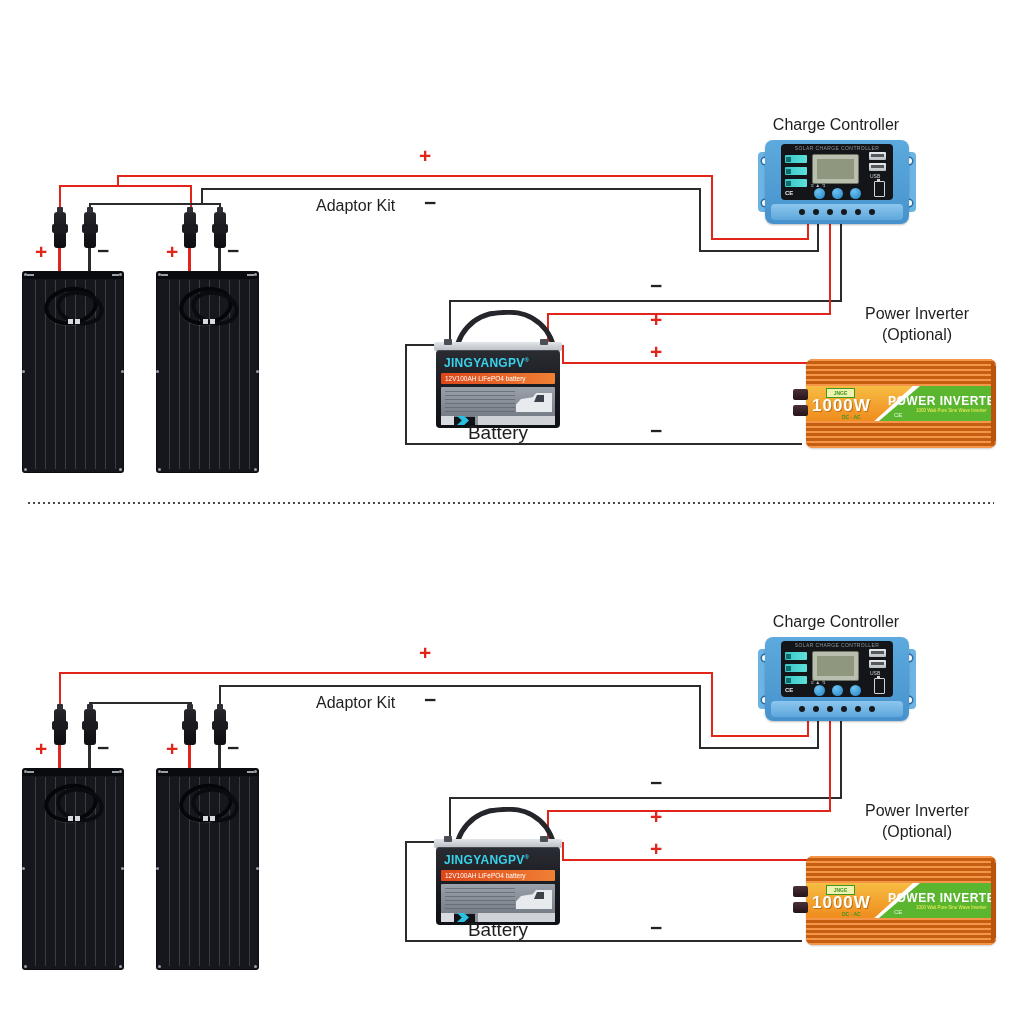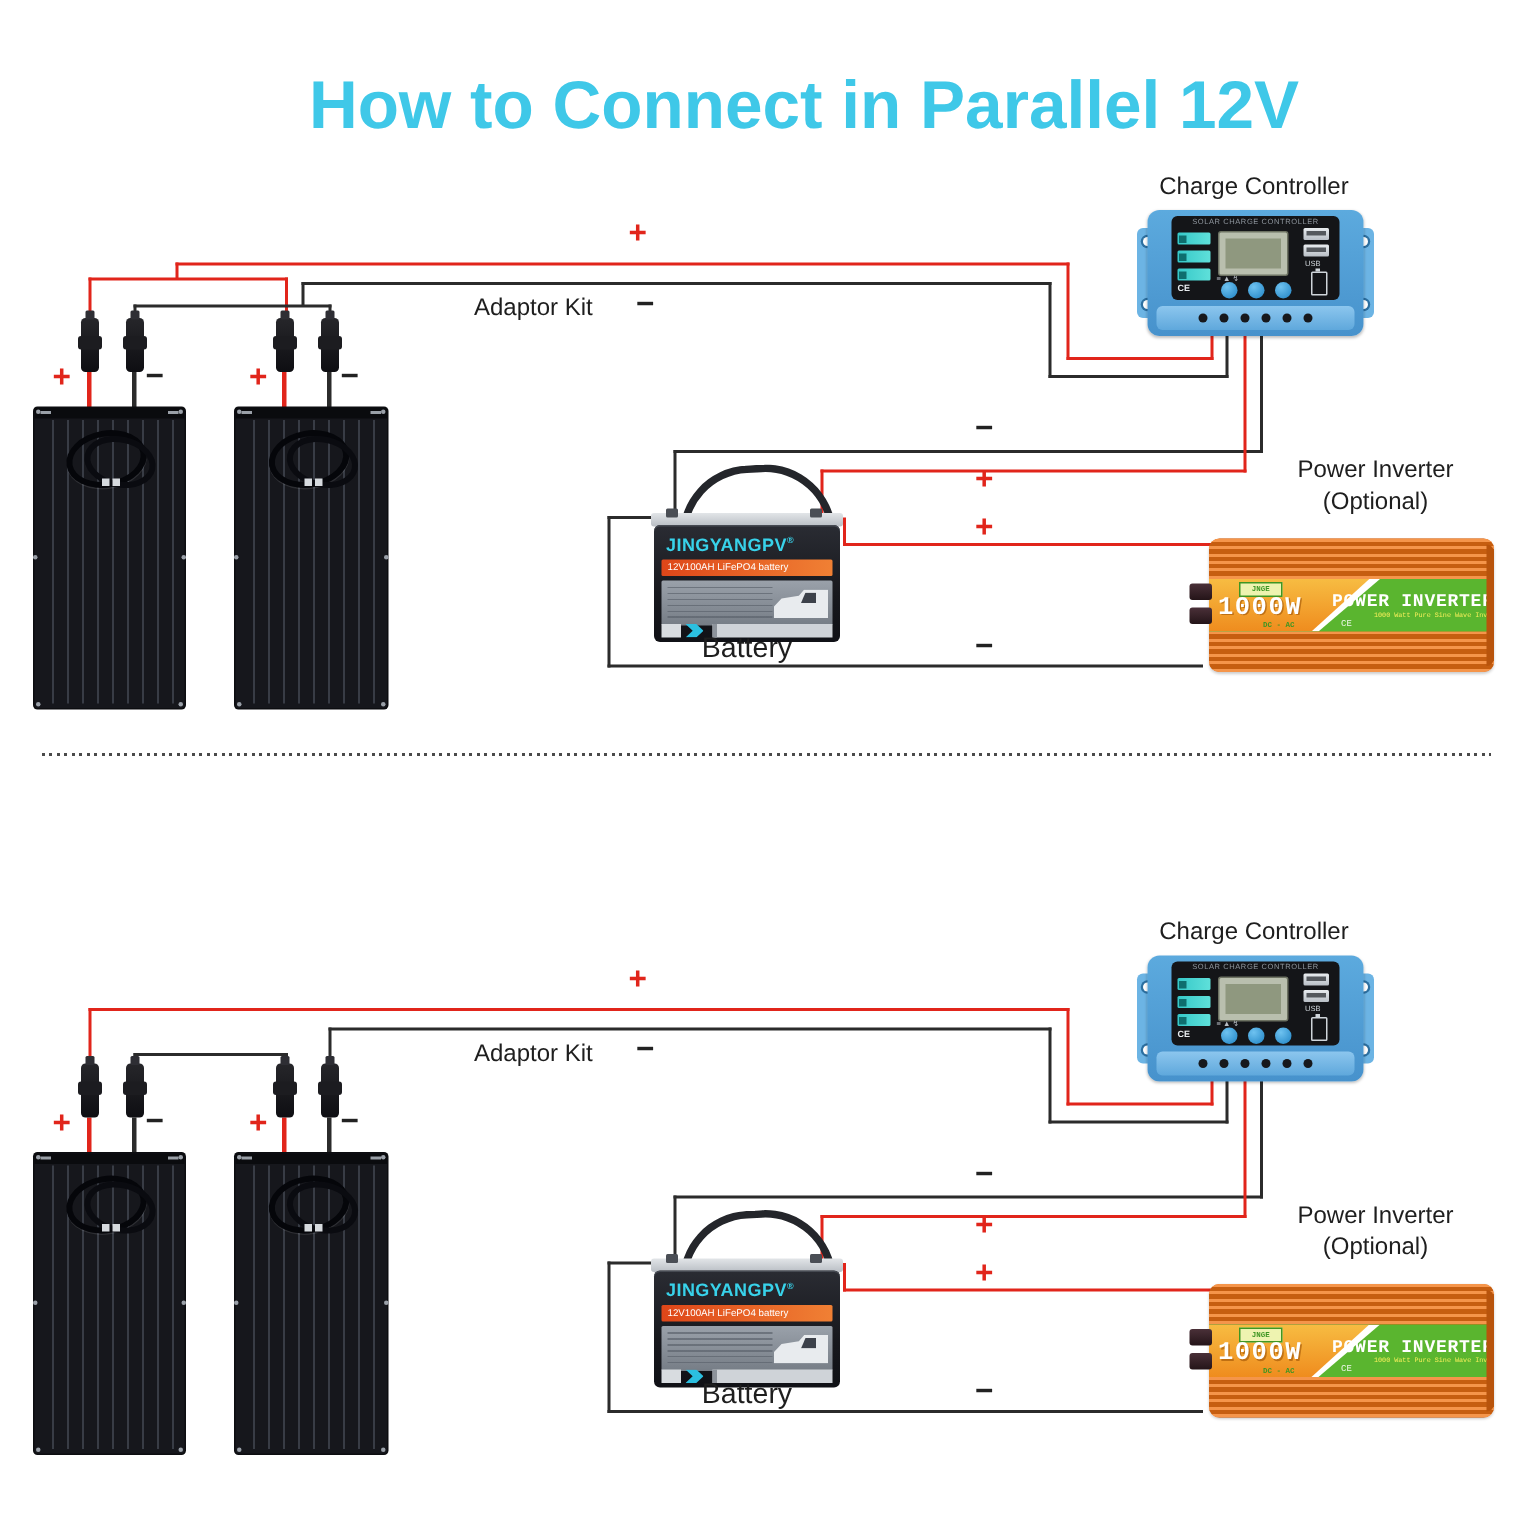--- a/index.html
+++ b/index.html
@@ -100,21 +100,21 @@
   .batt-f1{position:absolute;left:0;top:0;width:13px;height:9px;background:#d8dce0;}
   .batt-f2{position:absolute;left:16px;top:0;width:12px;height:9px;background:#2bbfe0;clip-path:polygon(0 0,60% 0,100% 50%,60% 100%,0 100%,40% 50%);}
   .batt-f3{position:absolute;left:34px;top:0;right:0;height:9px;background:#cfd3d8;
            border-left:3px solid #8d939b;}
   
   .inverter{position:absolute;left:806px;top:359px;width:190px;height:89px;z-index:3;}
   .inv-body{position:absolute;left:0;top:0;width:100%;height:100%;background:#e8711b;border-radius:7px;overflow:hidden;
             box-shadow:0 1px 2px rgba(0,0,0,.2);}
   .inv-ribs{position:absolute;left:0;right:0;height:27px;background:repeating-linear-gradient(180deg,#f5954a 0 2px,#c65e10 2px 5px);}
   .inv-ribs.t{top:0;} .inv-ribs.b{bottom:0;}
-  .inv-band{position:absolute;left:0;right:0;top:27px;height:35px;background:#5ab52f;font-family:Liberation Mono, monospace;}
+  .inv-band{position:absolute;left:0;right:0;top:27px;height:35px;background:#5ab52f;}
   .inv-swoosh{position:absolute;left:0;top:0;height:100%;width:60%;background:#fff;
               clip-path:polygon(0 0,100% 0,64% 100%,0 100%);}
   .inv-left{position:absolute;left:0;top:0;height:100%;width:58%;
             background:linear-gradient(180deg,#f7bc42,#ef8c1e);clip-path:polygon(0 0,97% 0,62% 100%,0 100%);}
   .inv-chip{position:absolute;left:20px;top:2px;width:27px;height:8px;border:1px solid #3f9623;background:#eef3b0;
             color:#3f9623;font-size:5px;font-weight:700;text-align:center;line-height:8px;}
   .inv-power{position:absolute;left:6px;top:10px;font-size:17px;font-weight:700;color:#fff;letter-spacing:1px;
              text-shadow:1px 1px 0 rgba(150,75,0,.55);white-space:nowrap;}
   .inv-dcac{position:absolute;left:36px;top:28px;font-size:5px;font-weight:700;color:#3f9623;white-space:nowrap;}
   .inv-name{position:absolute;left:82px;top:8px;font-size:12px;font-weight:700;color:#fff;letter-spacing:.5px;white-space:nowrap;}
@@ -127,21 +127,20 @@
   .divider{position:absolute;left:28px;top:502px;width:966px;height:2px;z-index:6;
            background:repeating-linear-gradient(90deg,#4a4a4a 0 2px,transparent 2px 5px);}
 </style>
 </head>
 <body>
 
 <div id="root">
   <div class="divider"></div>
 
   <div class="section mode-parallel" style="top: 0px;">
-    <div class="title">How to Connect in Parallel 12V</div>
 
     <div class="panel" style="left:23px;top:272px;">
       <div class="topbar"></div>
       <div class="mark l"></div>
       <div class="mark r"></div>
       <div class="lines"></div>
       <div class="loop">
         <div class="a"></div>
         <div class="b"></div>
         <div class="tip t1"></div>

